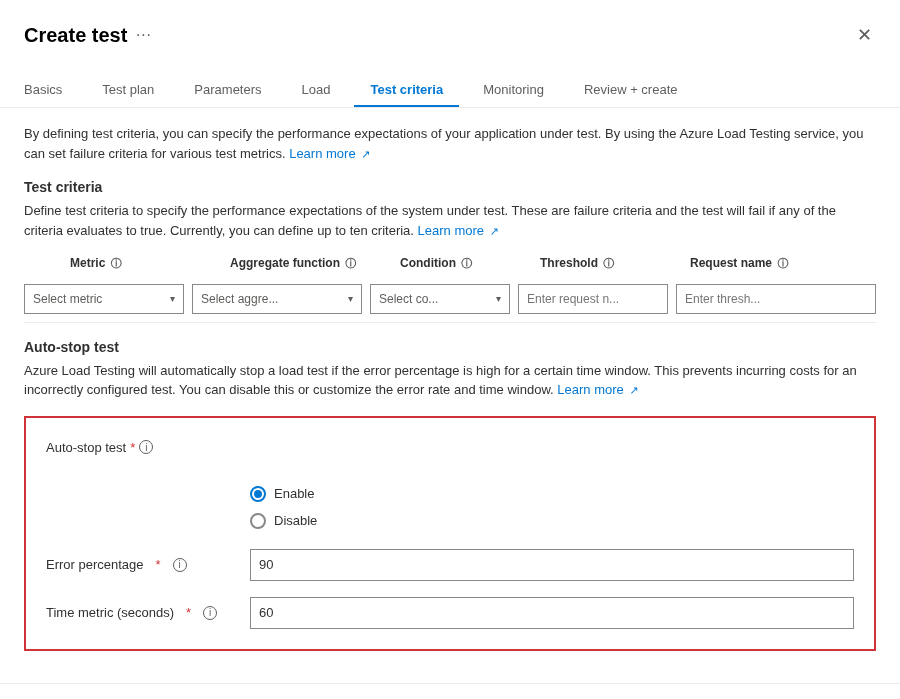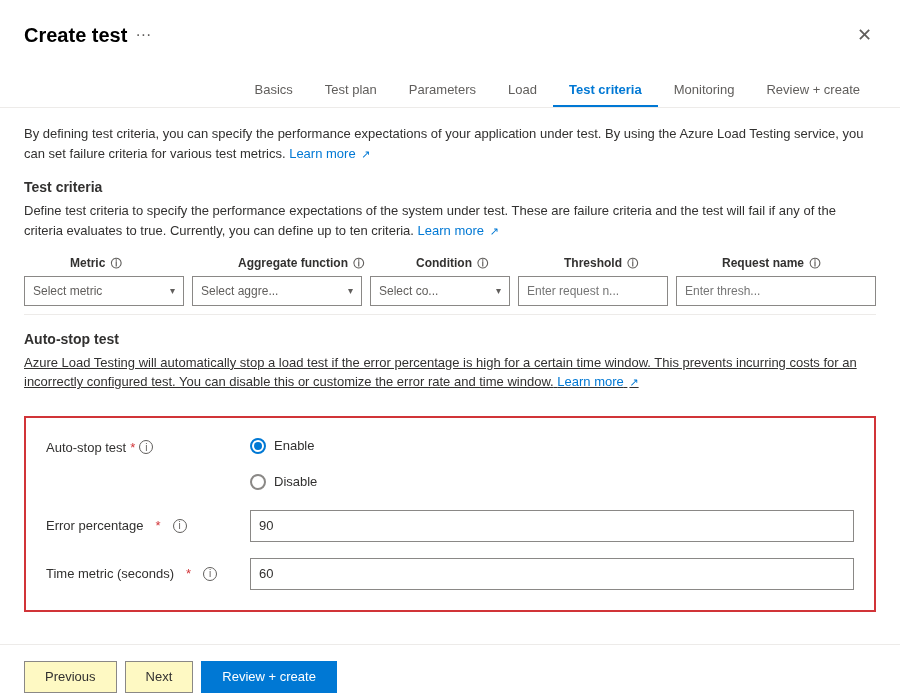--- a/index.html
+++ b/index.html
@@ -42,25 +42,24 @@
     .close-btn {
       background: none;
       border: none;
       font-size: 18px;
       cursor: pointer;
       color: #605e5c;
       padding: 4px;
     }
     .tabs {
       display: flex;
-      gap: 0;
+      gap: 8px;
       padding: 16px 24px 0 24px;
       border-bottom: 1px solid #edebe9;
       margin-top: 8px;
-      justify-content: flex-end;
     }
     .tab {
       padding: 8px 16px;
       cursor: pointer;
       font-size: 13px;
       color: #605e5c;
       border-bottom: 2px solid transparent;
       white-space: nowrap;
     }
     .tab:first-child { padding-left: 0; }
@@ -97,22 +96,22 @@
     }
     .section-desc {
       font-size: 13px;
       color: #323130;
       line-height: 1.5;
       margin-bottom: 16px;
     }
     .criteria-table-header {
       display: grid;
       grid-template-columns: 160px 170px 140px 150px 1fr;
-      gap: 8px;
-      margin-bottom: 4px;
+      gap: 0;
+      margin-bottom: 12px;
       align-items: end;
       padding-left: 46px;
     }
     .col-header {
       font-size: 12px;
       font-weight: 600;
       color: #323130;
       line-height: 1.3;
     }
     .col-header .info-icon {
@@ -155,22 +154,21 @@
     }
     .divider {
       border: none;
       border-top: 1px solid #edebe9;
       margin: 8px 0 16px 0;
     }
     .autostop-desc {
       font-size: 13px;
       color: #323130;
       line-height: 1.5;
-      margin-bottom: 24px;
-      text-decoration: underline;
+      margin-bottom: 16px;
     }
     .autostop-box {
       border: 2px solid #d13438;
       padding: 20px;
       margin-bottom: 16px;
     }
     .autostop-row {
       display: flex;
       align-items: flex-start;
       margin-bottom: 20px;
@@ -182,21 +180,22 @@
       min-width: 180px;
       display: flex;
       align-items: center;
       gap: 4px;
       padding-top: 2px;
     }
     .required-star { color: #d13438; }
     .radio-group {
       display: flex;
       flex-direction: column;
-      gap: 20px;
+      gap: 11px;
+      margin-top: 48px;
     }
     .radio-item {
       display: flex;
       align-items: center;
       gap: 8px;
       cursor: pointer;
     }
     .radio-input {
       width: 16px;
       height: 16px;

